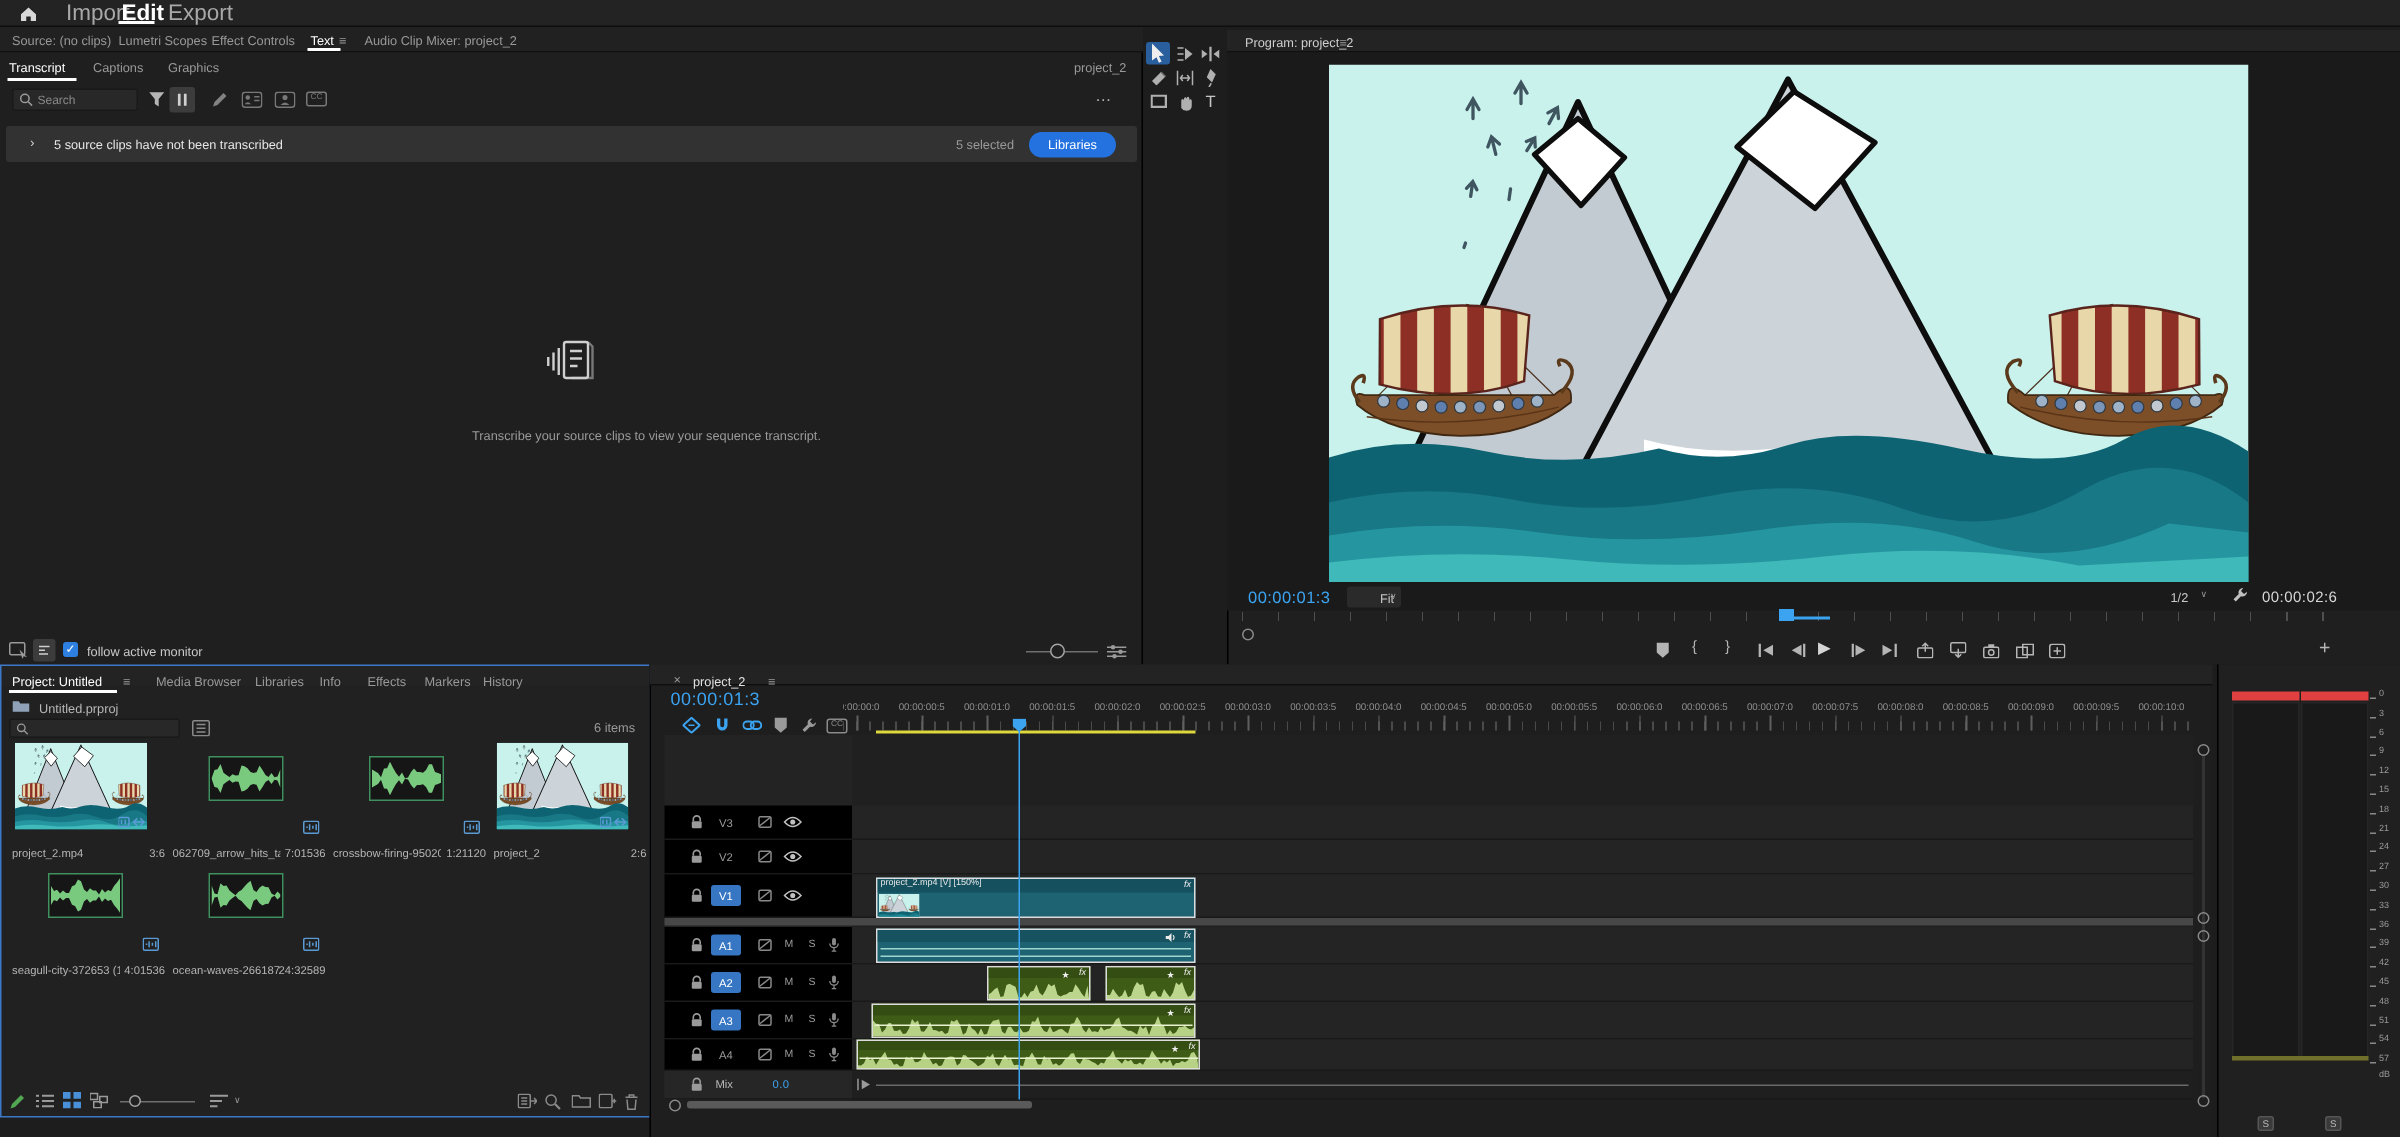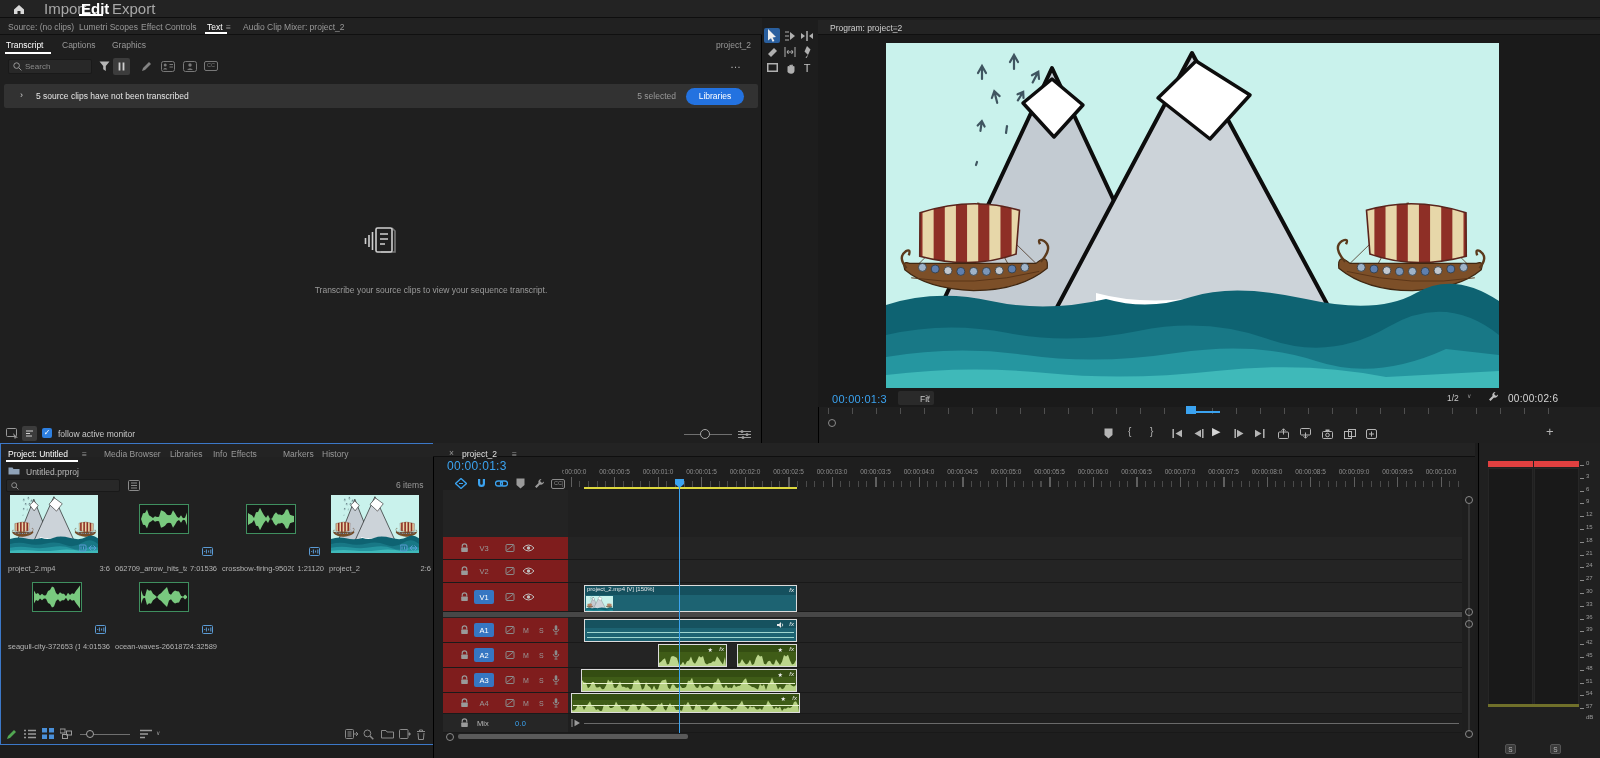--- a/index.html
+++ b/index.html
@@ -26,21 +26,21 @@
   .searchbox input::placeholder{color:#8a8a8a}
   .banner{position:absolute;left:4px;top:84px;width:754px;height:24px;background:#323232;border-radius:2px}
   .btn-transcribe{position:absolute;right:14px;top:3.5px;width:58px;height:17px;background:#2372e0;border-radius:9px;color:#fff;font-size:8.5px;display:flex;align-items:center;justify-content:center}
   .icon{position:absolute;line-height:0}
   .checkbox{position:absolute;width:10px;height:10px;background:#2d7fe0;border-radius:2px;color:#fff;font-size:8px;line-height:10px;text-align:center}
   
   .toolcell{position:absolute;width:16px;height:15px;display:flex;align-items:center;justify-content:center}
   .toolcell.on{background:#2a5f9e;border-radius:2px}
   
   .rlabel{position:absolute;top:1px;transform:translateX(-50%);font-size:6.5px;color:#8e8e8e;white-space:nowrap}
-  .thdr{position:absolute;background:#7f1d1d;border-bottom:1px solid #1a1a1a}
+  .thdr{position:absolute;background:#000000;border-bottom:1px solid #1a1a1a}
   .tlane{position:absolute;background:#242424;border-bottom:1px solid #191919}
   .tbadge{position:absolute;left:31px;top:50%;transform:translateY(-50%);width:20px;height:14px;border-radius:2px;color:#9a9a9a;font-size:7.5px;display:flex;align-items:center;justify-content:center}
   .tbadge.on{background:#3676c2;color:#fff}
   .tic{position:absolute;top:50%;transform:translateY(-50%);line-height:0}
   .tms{position:absolute;top:50%;transform:translateY(-50%);font-size:7px;color:#9a9a9a}
   .clip{position:absolute;border:1px solid #dcdcdc;overflow:hidden}
   .clip.vid{background:#1d6372}
   .clip.aud{background:#3f5c17}
   .cliphead{position:absolute;left:0;top:0;right:0;height:9px;font-size:6px;color:#e9e9e9;overflow:hidden}
   .fx{position:absolute;top:1px;right:2px;font-size:6px;font-style:italic;color:#f0f0f0}
@@ -383,21 +383,21 @@
   <span class="abs" style="left:1546px;top:424px;font-size:13px;color:#b5b5b5">+</span>
 
   <div class="panelbg" style="left:0;top:443px;width:433px;height:302px;background:#212121"></div>
   <div class="abs" style="left:0;top:443px;width:433px;height:14px;background:#232323"></div>
   <span class="abs nw" style="left:8px;top:449px;color:#fff">Project: Untitled</span>
   <span class="abs" style="left:82px;top:449px;color:#9a9a9a">≡</span>
   <div class="u" style="left:6px;top:460px;width:72px"></div>
   <span class="abs nw" style="left:104px;top:449px;color:#999">Media Browser</span>
   <span class="abs nw" style="left:170px;top:449px;color:#999">Libraries</span>
   <span class="abs nw" style="left:213px;top:449px;color:#999">Info</span>
-  <span class="abs nw" style="left:231px;top:449px;color:#999">Effects</span>
+  <span class="abs nw" style="left:245px;top:449px;color:#999">Effects</span>
   <span class="abs nw" style="left:283px;top:449px;color:#999">Markers</span>
   <span class="abs nw" style="left:322px;top:449px;color:#999">History</span>
 
   <span class="icon" style="left:8px;top:466px">
     <svg width="12" height="10" viewBox="0 0 12 10">
         <path d="M0.5 1.5 h4 l1 1.5 h6 v5.5 h-11 Z" fill="#8fa2b8"></path>
       </svg>
   </span>
   <span class="abs nw" style="left:26px;top:467px;color:#b8b8b8">Untitled.prproj</span>
   <div class="searchbox" style="left:6px;top:479px;width:114px;height:13px">

